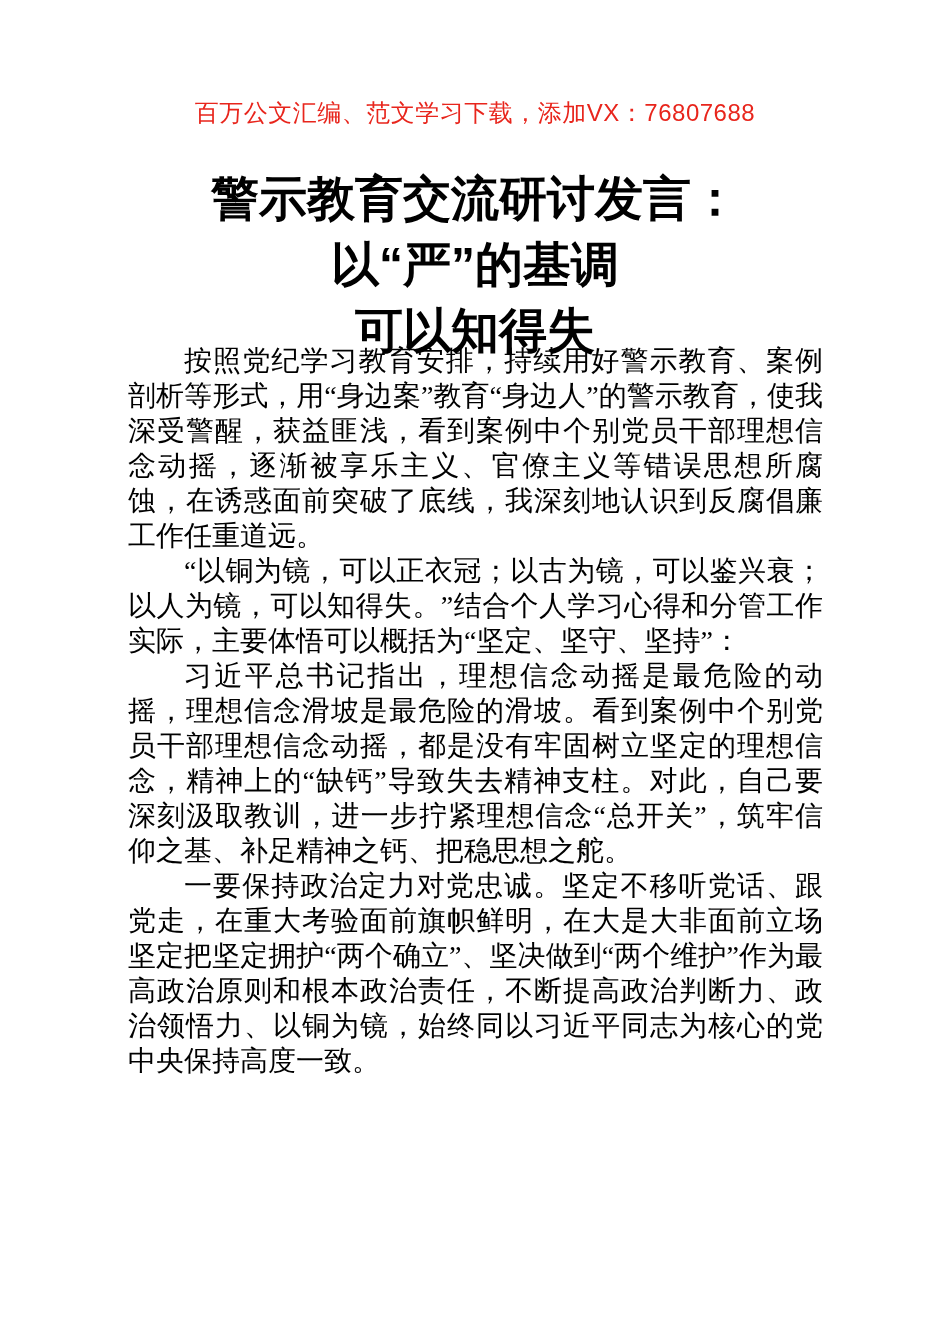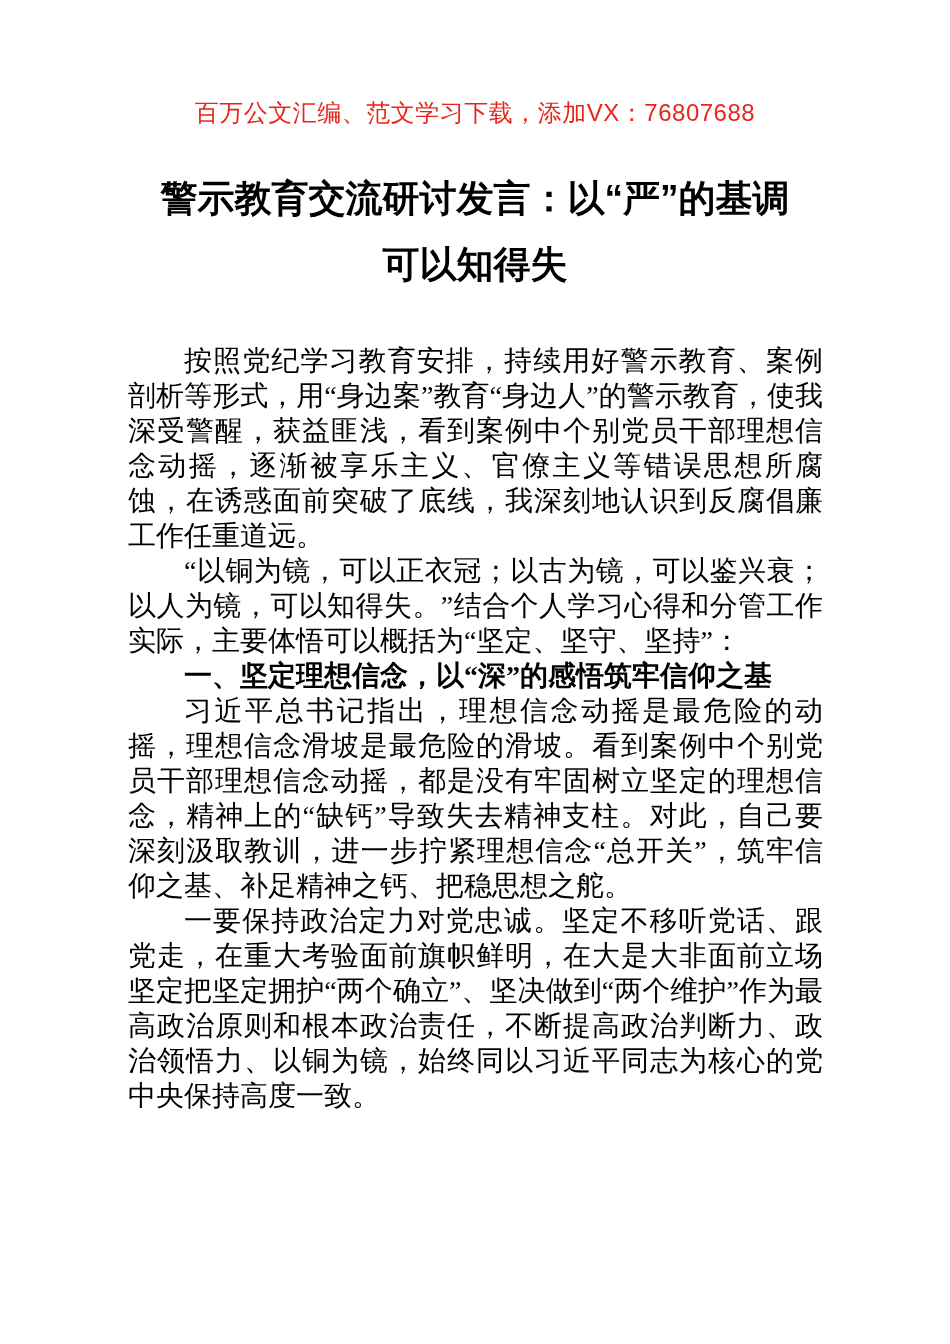--- a/index.html
+++ b/index.html
@@ -27,21 +27,21 @@
     line-height: 32px;
     letter-spacing: 0.5px;
     margin-top: 15px;
   }
   .doc-title {
     position: absolute;
     top: 166px;
     left: 127px;
     width: 696px;
     text-align: center;
-    font-size: 37px;
+    font-size: 48px;
     font-weight: bold;
     line-height: 66px;
     color: var(--text, #000000);
   }
   .body-text {
     position: absolute;
     top: 343px;
     left: 128px;
     width: 695px;
     font-size: 28px;
@@ -67,18 +67,17 @@
   <div class="watermark">百万公文汇编、范文学习下载，添加VX：76807688</div>
 
   <div class="doc-title">
     <div>警示教育交流研讨发言：以“严”的基调</div>
     <div>可以知得失</div>
   </div>
 
   <div class="body-text">
     <p>按照党纪学习教育安排，持续用好警示教育、案例剖析等形式，用“身边案”教育“身边人”的警示教育，使我深受警醒，获益匪浅，看到案例中个别党员干部理想信念动摇，逐渐被享乐主义、官僚主义等错误思想所腐蚀，在诱惑面前突破了底线，我深刻地认识到反腐倡廉工作任重道远。</p>
     <p>“以铜为镜，可以正衣冠；以古为镜，可以鉴兴衰；以人为镜，可以知得失。”结合个人学习心得和分管工作实际，主要体悟可以概括为“坚定、坚守、坚持”：</p>
-    <p class="section-heading">一、坚定理想信念，以“深”的感悟筑牢信仰之基</p>
     <p>习近平总书记指出，理想信念动摇是最危险的动摇，理想信念滑坡是最危险的滑坡。看到案例中个别党员干部理想信念动摇，都是没有牢固树立坚定的理想信念，精神上的“缺钙”导致失去精神支柱。对此，自己要深刻汲取教训，进一步拧紧理想信念“总开关”，筑牢信仰之基、补足精神之钙、把稳思想之舵。</p>
     <p>一要保持政治定力对党忠诚。坚定不移听党话、跟党走，在重大考验面前旗帜鲜明，在大是大非面前立场坚定把坚定拥护“两个确立”、坚决做到“两个维护”作为最高政治原则和根本政治责任，不断提高政治判断力、政治领悟力、以铜为镜，始终同以习近平同志为核心的党中央保持高度一致。</p>
   </div>
 
 </div>
 
 </body></html>

